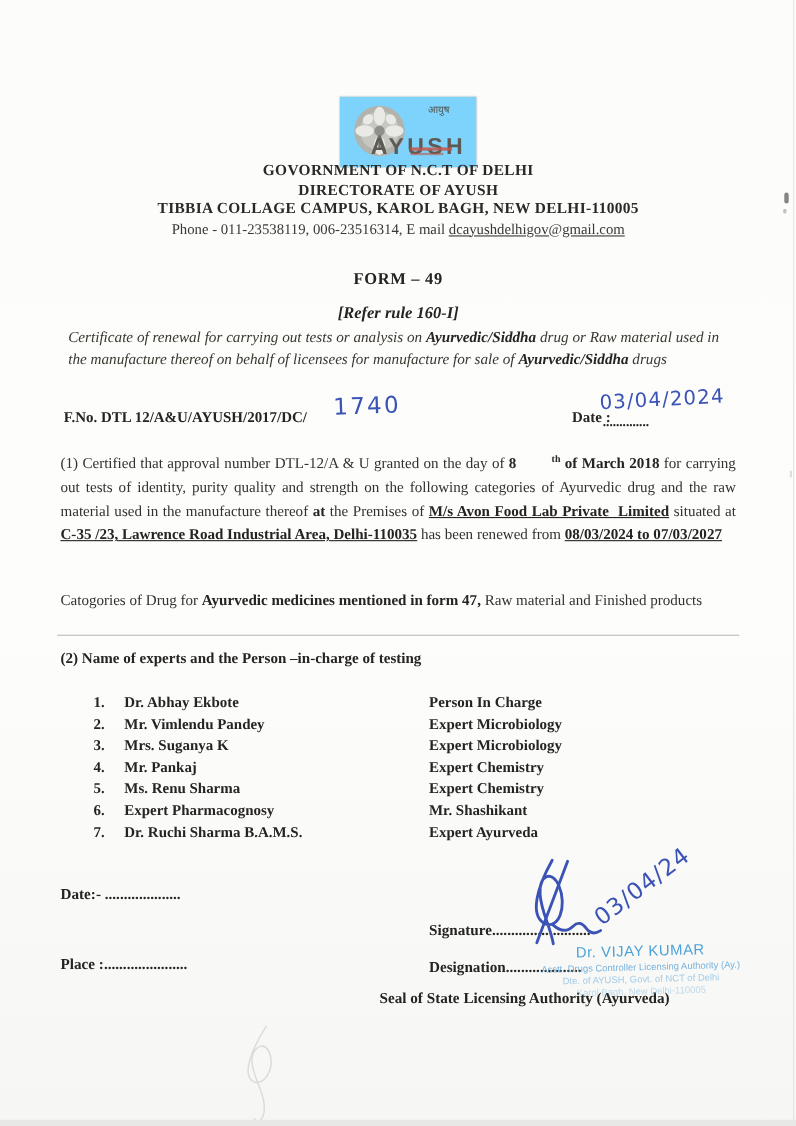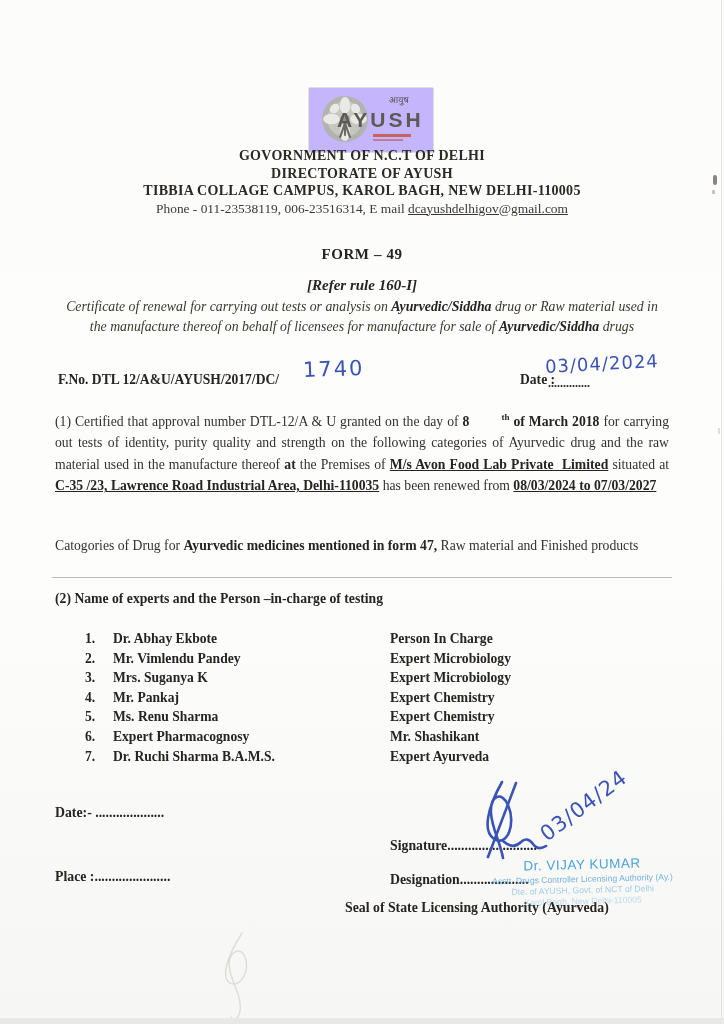--- a/index.html
+++ b/index.html
@@ -7,36 +7,36 @@
     width:724px;height:1024px;position:relative;overflow:hidden;
     background:linear-gradient(180deg,#fcfcfa 0%,#fdfdfc 55%,#f6f7f5 100%);
     font-family:"Liberation Serif",serif;color:#33312d;
   }
   .abs{position:absolute;}
   .b{font-weight:bold;color:#262420;}
   .bu{font-weight:bold;color:#262420;text-decoration:underline;}
   .u{text-decoration:underline;}
 
   
-  .logo{left:308px;top:87px;width:124px;height:64px;background:#c4b5fd;border:1px solid #e0e0da;border-radius:2px;}
+  .logo{left:308px;top:87px;width:124px;height:64px;background:#7dd3fc;border:1px solid #e0e0da;border-radius:2px;}
   .logo-emblem{position:absolute;left:12px;top:7px;width:48px;height:48px;}
-  .logo-en{position:absolute;left:28px;top:20px;font-family:"Liberation Sans",sans-serif;font-weight:bold;
+  .logo-en{position:absolute;left:28px;top:34px;font-family:"Liberation Sans",sans-serif;font-weight:bold;
            font-size:21px;letter-spacing:3px;color:#5c5a54;}
   .logo-hindi{position:absolute;left:80px;top:5px;font-size:9px;color:#55534e;font-family:"DejaVu Sans",sans-serif;}
   .logo-red1{position:absolute;left:64px;top:46px;width:38px;height:2.5px;background:#c2574a;opacity:.85;}
   .logo-red2{position:absolute;left:64px;top:51px;width:30px;height:2px;background:#c2574a;opacity:.6;}
 
   
   .header{left:0;top:147px;width:724px;text-align:center;}
   .h1l{font-weight:bold;font-size:14px;line-height:17.5px;letter-spacing:.3px;color:#2b2925;}
   .hphone{font-size:13.4px;line-height:18px;color:#3a3834;}
 
   .formtitle{left:0;top:246px;width:724px;text-align:center;font-weight:bold;font-size:15px;letter-spacing:.6px;color:#262420;}
   .ruleref{left:0;top:277px;width:724px;text-align:center;font-weight:bold;font-style:italic;font-size:15px;color:#262420;}
-  .cert{left:62px;top:297px;width:600px;text-align:center;font-style:italic;font-size:13.8px;line-height:20px;color:#39372f;}
+  .cert{left:62px;top:297px;width:600px;text-align:left;font-style:italic;font-size:13.8px;line-height:20px;color:#39372f;}
 
   
   .fno-label{left:58px;top:372px;font-weight:bold;font-size:13.6px;color:#262420;}
   .ink{color:#3a53b5;font-family:"DejaVu Sans",sans-serif;}
   .fno-number{left:303px;top:357px;font-size:21px;letter-spacing:2px;transform:rotate(-2deg);}
   .date-label{left:520px;top:372px;font-weight:bold;font-size:13.6px;color:#262420;}
   .date-dots{left:548px;top:376px;font-weight:bold;font-size:12px;color:#262420;}
   .date-value{left:545px;top:353px;font-size:18px;letter-spacing:1px;transform:rotate(-3deg);}
 
   .para1{left:55px;top:407px;width:614px;text-align:justify;font-size:13.7px;line-height:21.6px;}

